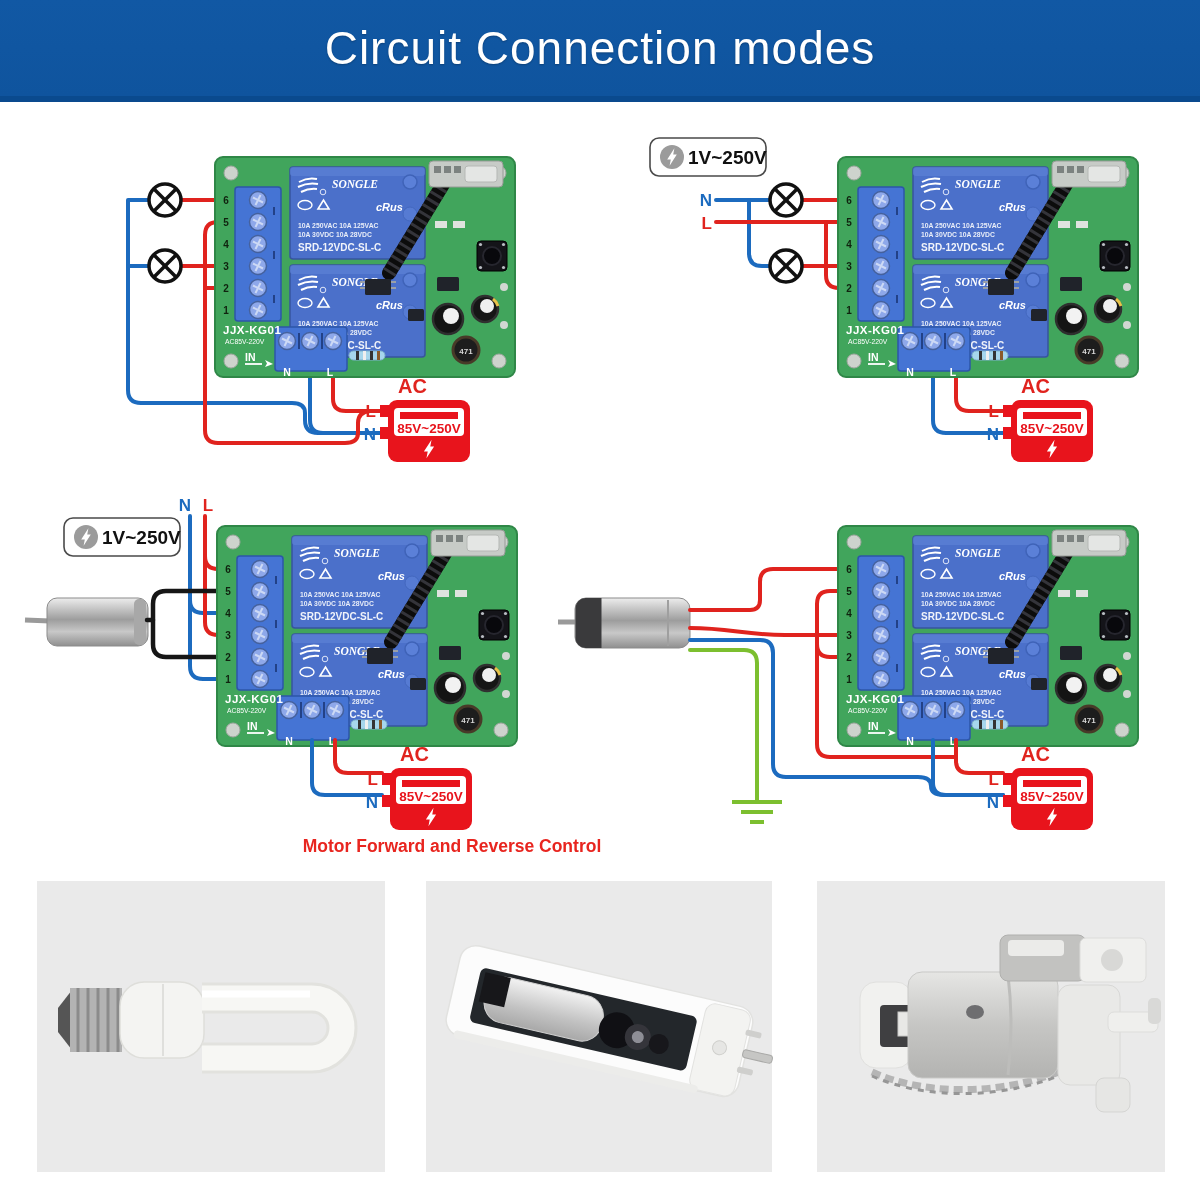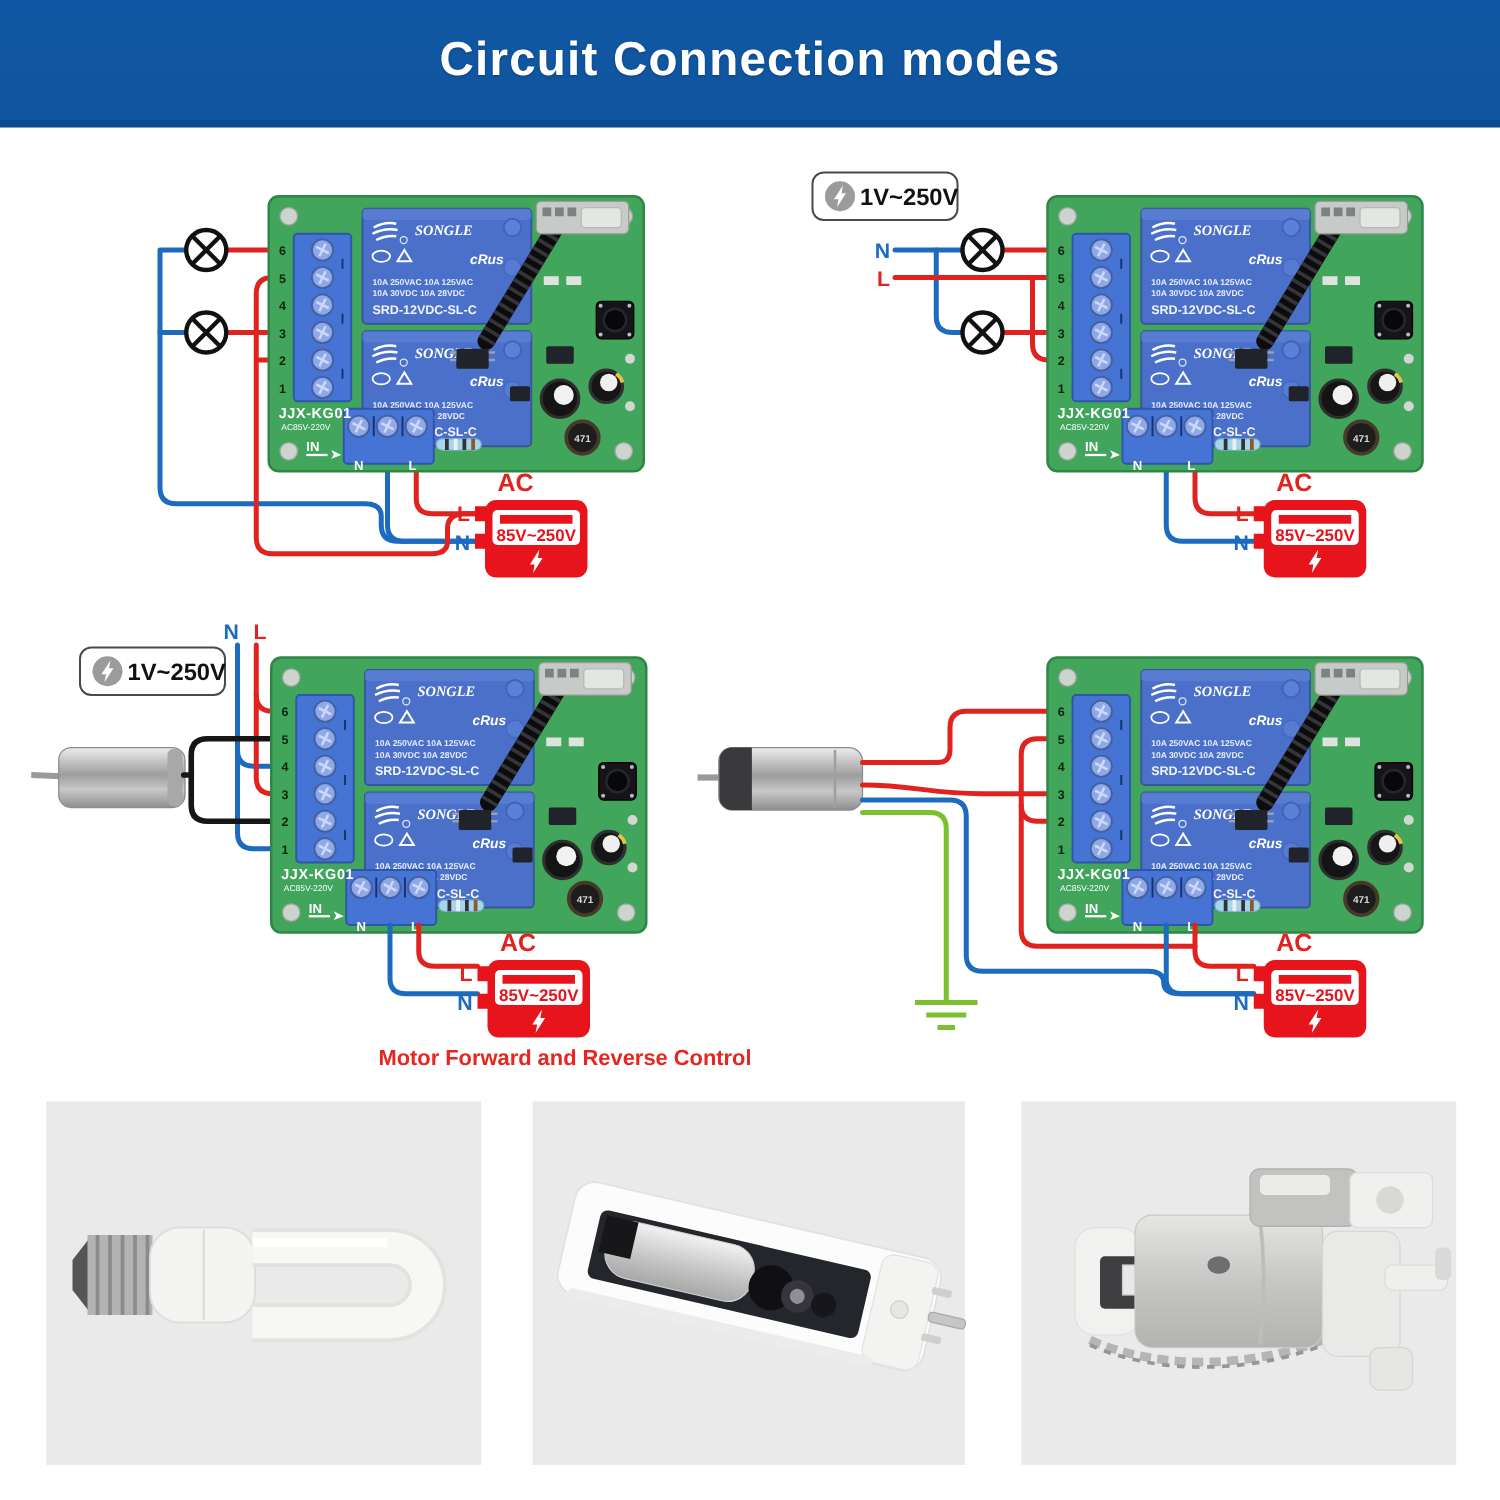--- a/index.html
+++ b/index.html
@@ -1,20 +1,20 @@
 <!DOCTYPE html>
 <html><head>
 <meta charset="utf-8">
 <style>
   html,body{margin:0;padding:0;background:#ffffff;width:1200px;height:1200px;overflow:hidden;}
   body{font-family:"Liberation Sans", sans-serif;position:relative;}
   .header{position:absolute;top:0;left:0;width:1200px;height:96px;
     background:linear-gradient(#1158a4,#0f549e);border-bottom:6px solid #0a4a8e;
     display:flex;align-items:center;justify-content:center;z-index:2;}
-  .header h1{margin:0;color:#ffffff;font-size:38px;font-weight:bold;letter-spacing:1px;
+  .header h1{margin:0;color:#ffffff;font-size:46px;font-weight:normal;letter-spacing:1px;
     text-shadow:0 1px 2px rgba(0,0,0,.25);}
   svg{position:absolute;top:0;left:0;z-index:1;}
   svg text{font-family:"Liberation Sans", sans-serif;}
   .relay-brand{font-family:"Liberation Serif", serif;font-style:italic;font-weight:bold;}
   .wire{fill:none;stroke-linecap:round;stroke-linejoin:round;}
 </style>
 </head>
 <body>
 
 <div class="header">

